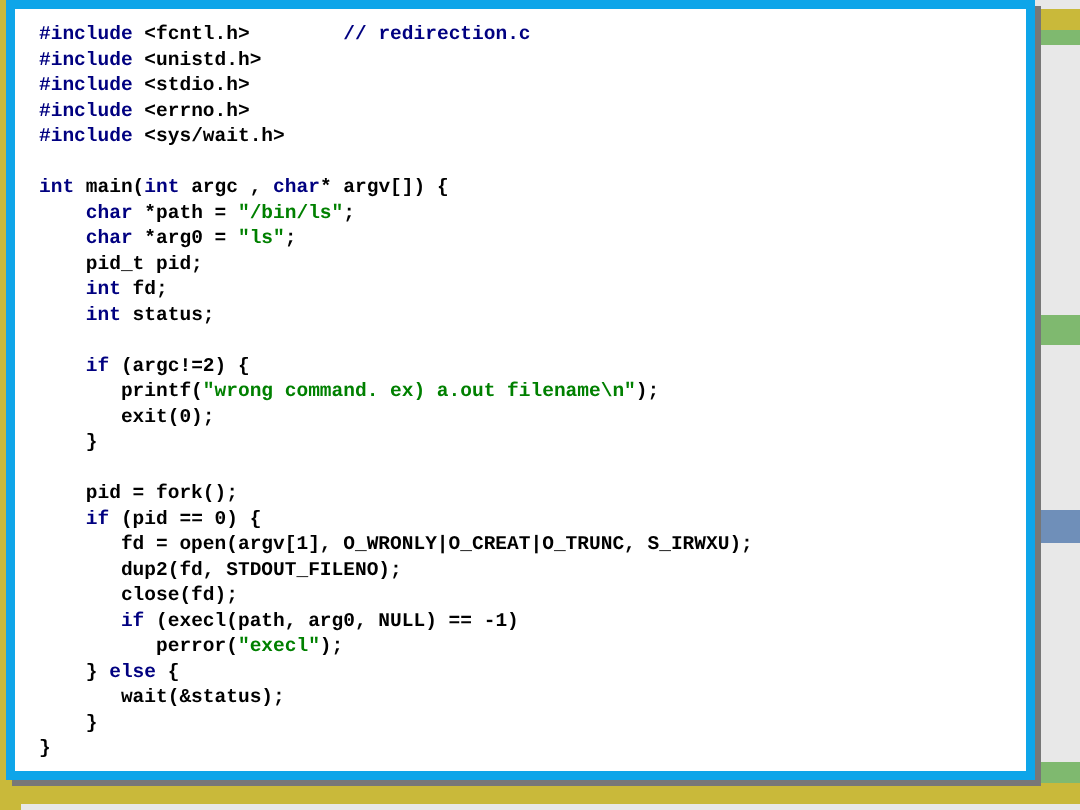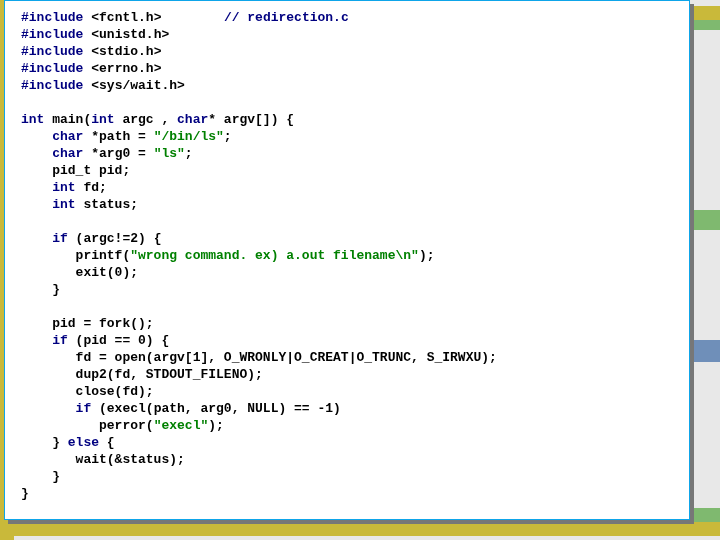--- a/index.html
+++ b/index.html
@@ -21,21 +21,21 @@
   .stripe.bot1 { bottom: 18px; height: 14px; background: #7fb96f; }
   .stripe.bot2 { bottom: 4px; height: 14px; background: #c9b93a; }
 
   .code-box {
     position: absolute;
     top: 0px;
     left: 4px;
     right: 30px;
     bottom: 20px;
     background: #ffffff;
-    border: 1px solid #0ea5e9;
+    border: 6px solid #0ea5e9;
     box-shadow: 4px 4px 0 #777;
     padding: 8px 16px 8px 16px;
     overflow: hidden;
   }
   pre.code {
     font-family: "Courier New", monospace;
     font-size: 13px;
     line-height: 17px;
     white-space: pre;
   }

